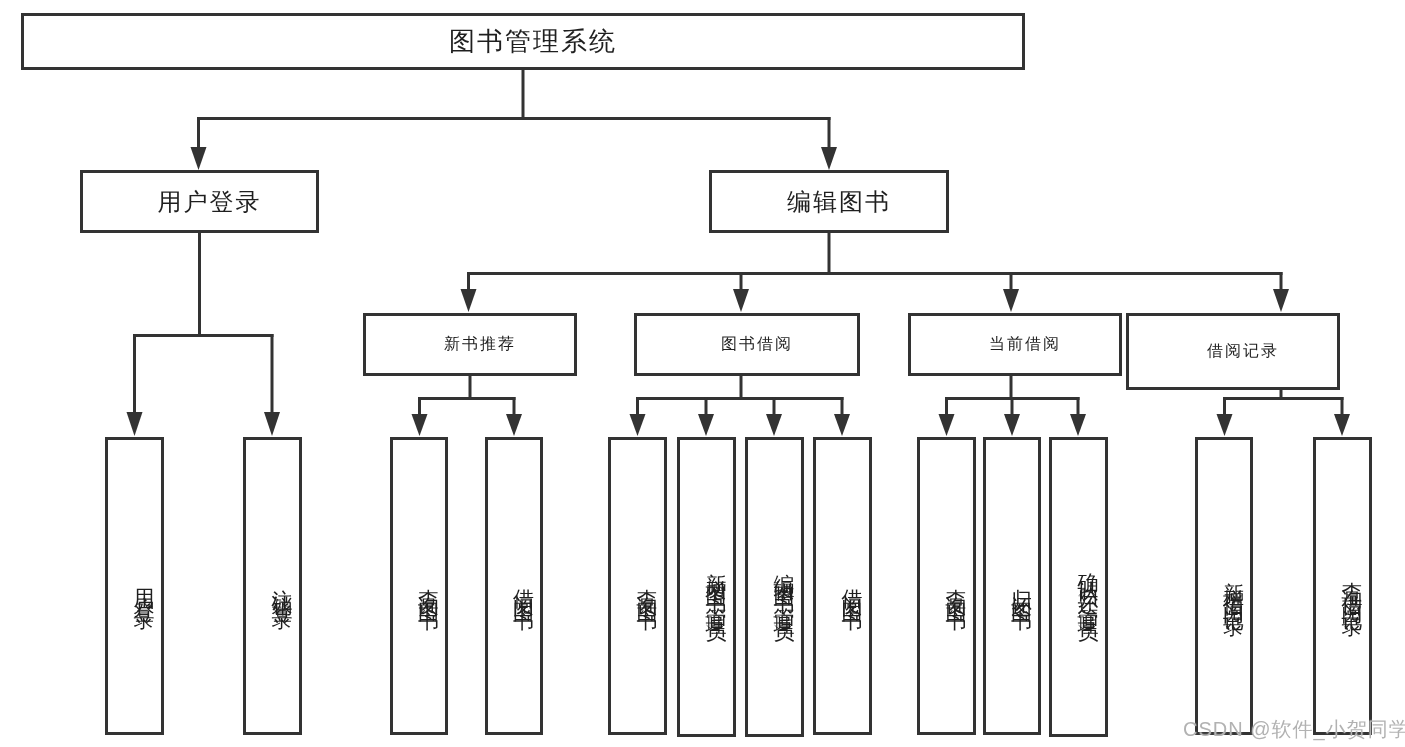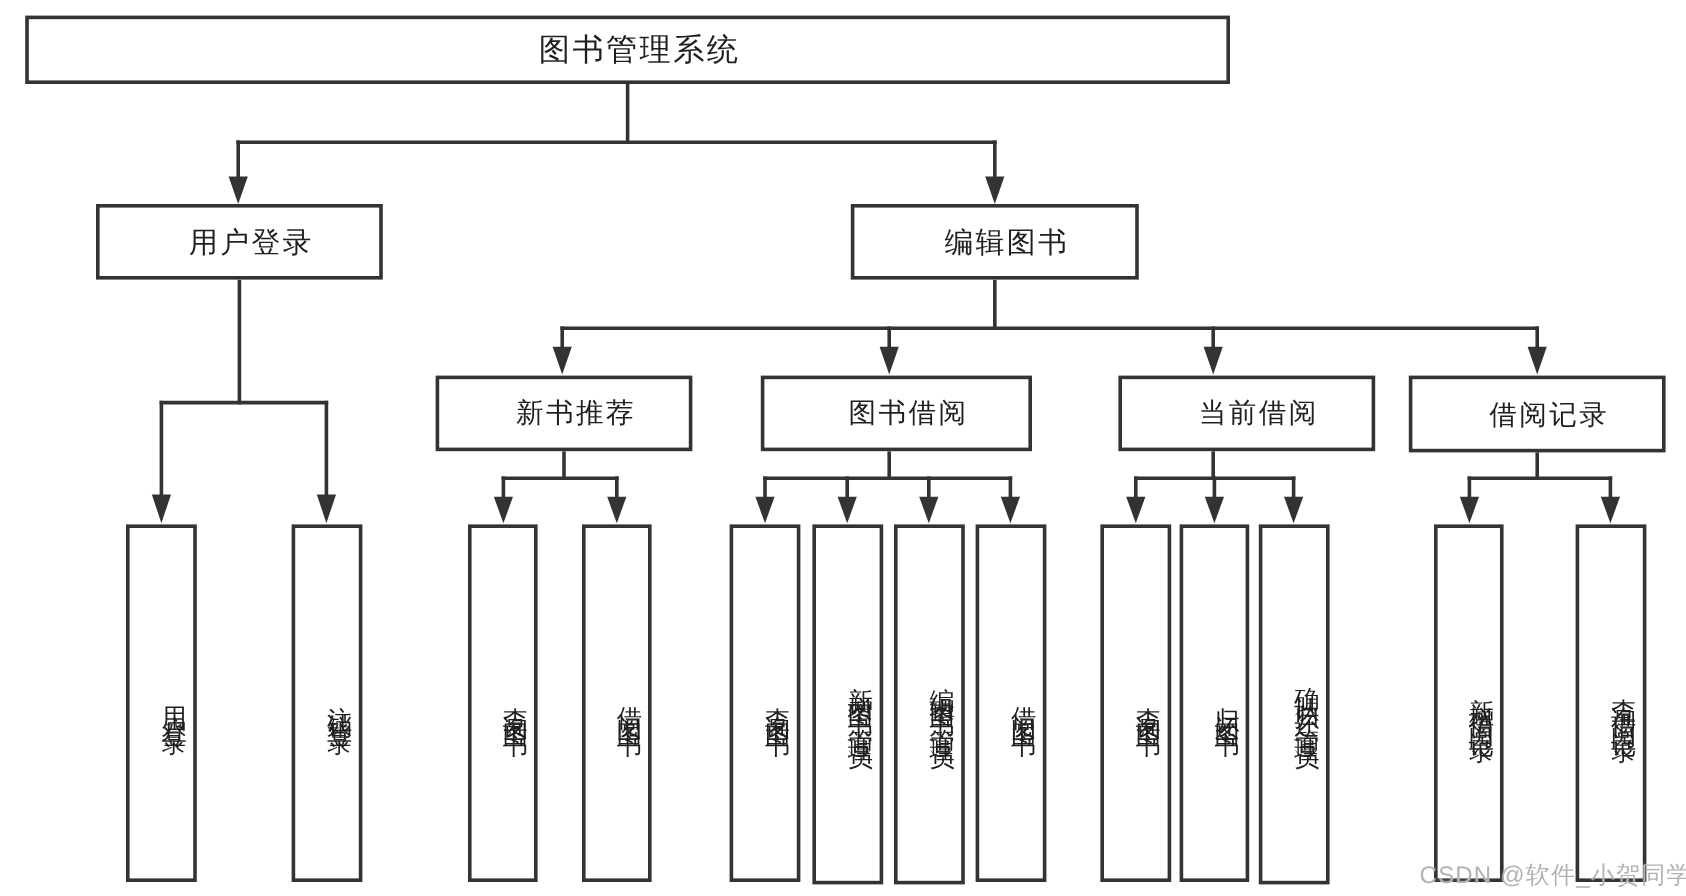--- a/index.html
+++ b/index.html
@@ -16,21 +16,21 @@
     border:3px solid #333333;
     background:#ffffff;
     display:flex;
     align-items:center;
     justify-content:center;
     color:#1f1f1f;
     padding-left:20px;
   }
   .box.root span{font-size:26px;letter-spacing:2px;}
   .box.l2 span{font-size:24px;letter-spacing:2px;}
-  .box.l3 span{font-size:23px;letter-spacing:2px;}
+  .box.l3 span{font-size:16px;letter-spacing:2px;}
   .box.leaf .vtext{
     writing-mode:vertical-rl;
     text-orientation:mixed;
     font-size:21px;
     letter-spacing:7px;
     line-height:1;
     white-space:nowrap;
   }
   #connectors{position:absolute;left:0;top:0;z-index:1;}
   .box{z-index:2;}
@@ -126,24 +126,24 @@
   <div class="box l2" style="left:709px;top:170px;width:240px;height:63px">
     <span>编辑图书</span>
   </div>
 
   <div class="box l3" style="left:363px;top:313px;width:214px;height:63px">
     <span>新书推荐</span>
   </div>
   <div class="box l3" style="left:634px;top:313px;width:226px;height:63px">
     <span>图书借阅</span>
   </div>
-  <div class="box l3" style="left:932px;top:313px;width:214px;height:63px">
+  <div class="box l3" style="left:908px;top:313px;width:214px;height:63px">
     <span>当前借阅</span>
   </div>
-  <div class="box l3" style="left:1174px;top:313px;width:214px;height:64px">
+  <div class="box l3" style="left:1126px;top:313px;width:214px;height:77px">
     <span>借阅记录</span>
   </div>
 
   <div class="box leaf" style="left:105px;top:437px;width:59px;height:298px">
     <span class="vtext">用户登录</span>
   </div>
   <div class="box leaf" style="left:243px;top:437px;width:59px;height:298px">
     <span class="vtext">注销登录</span>
   </div>
 

